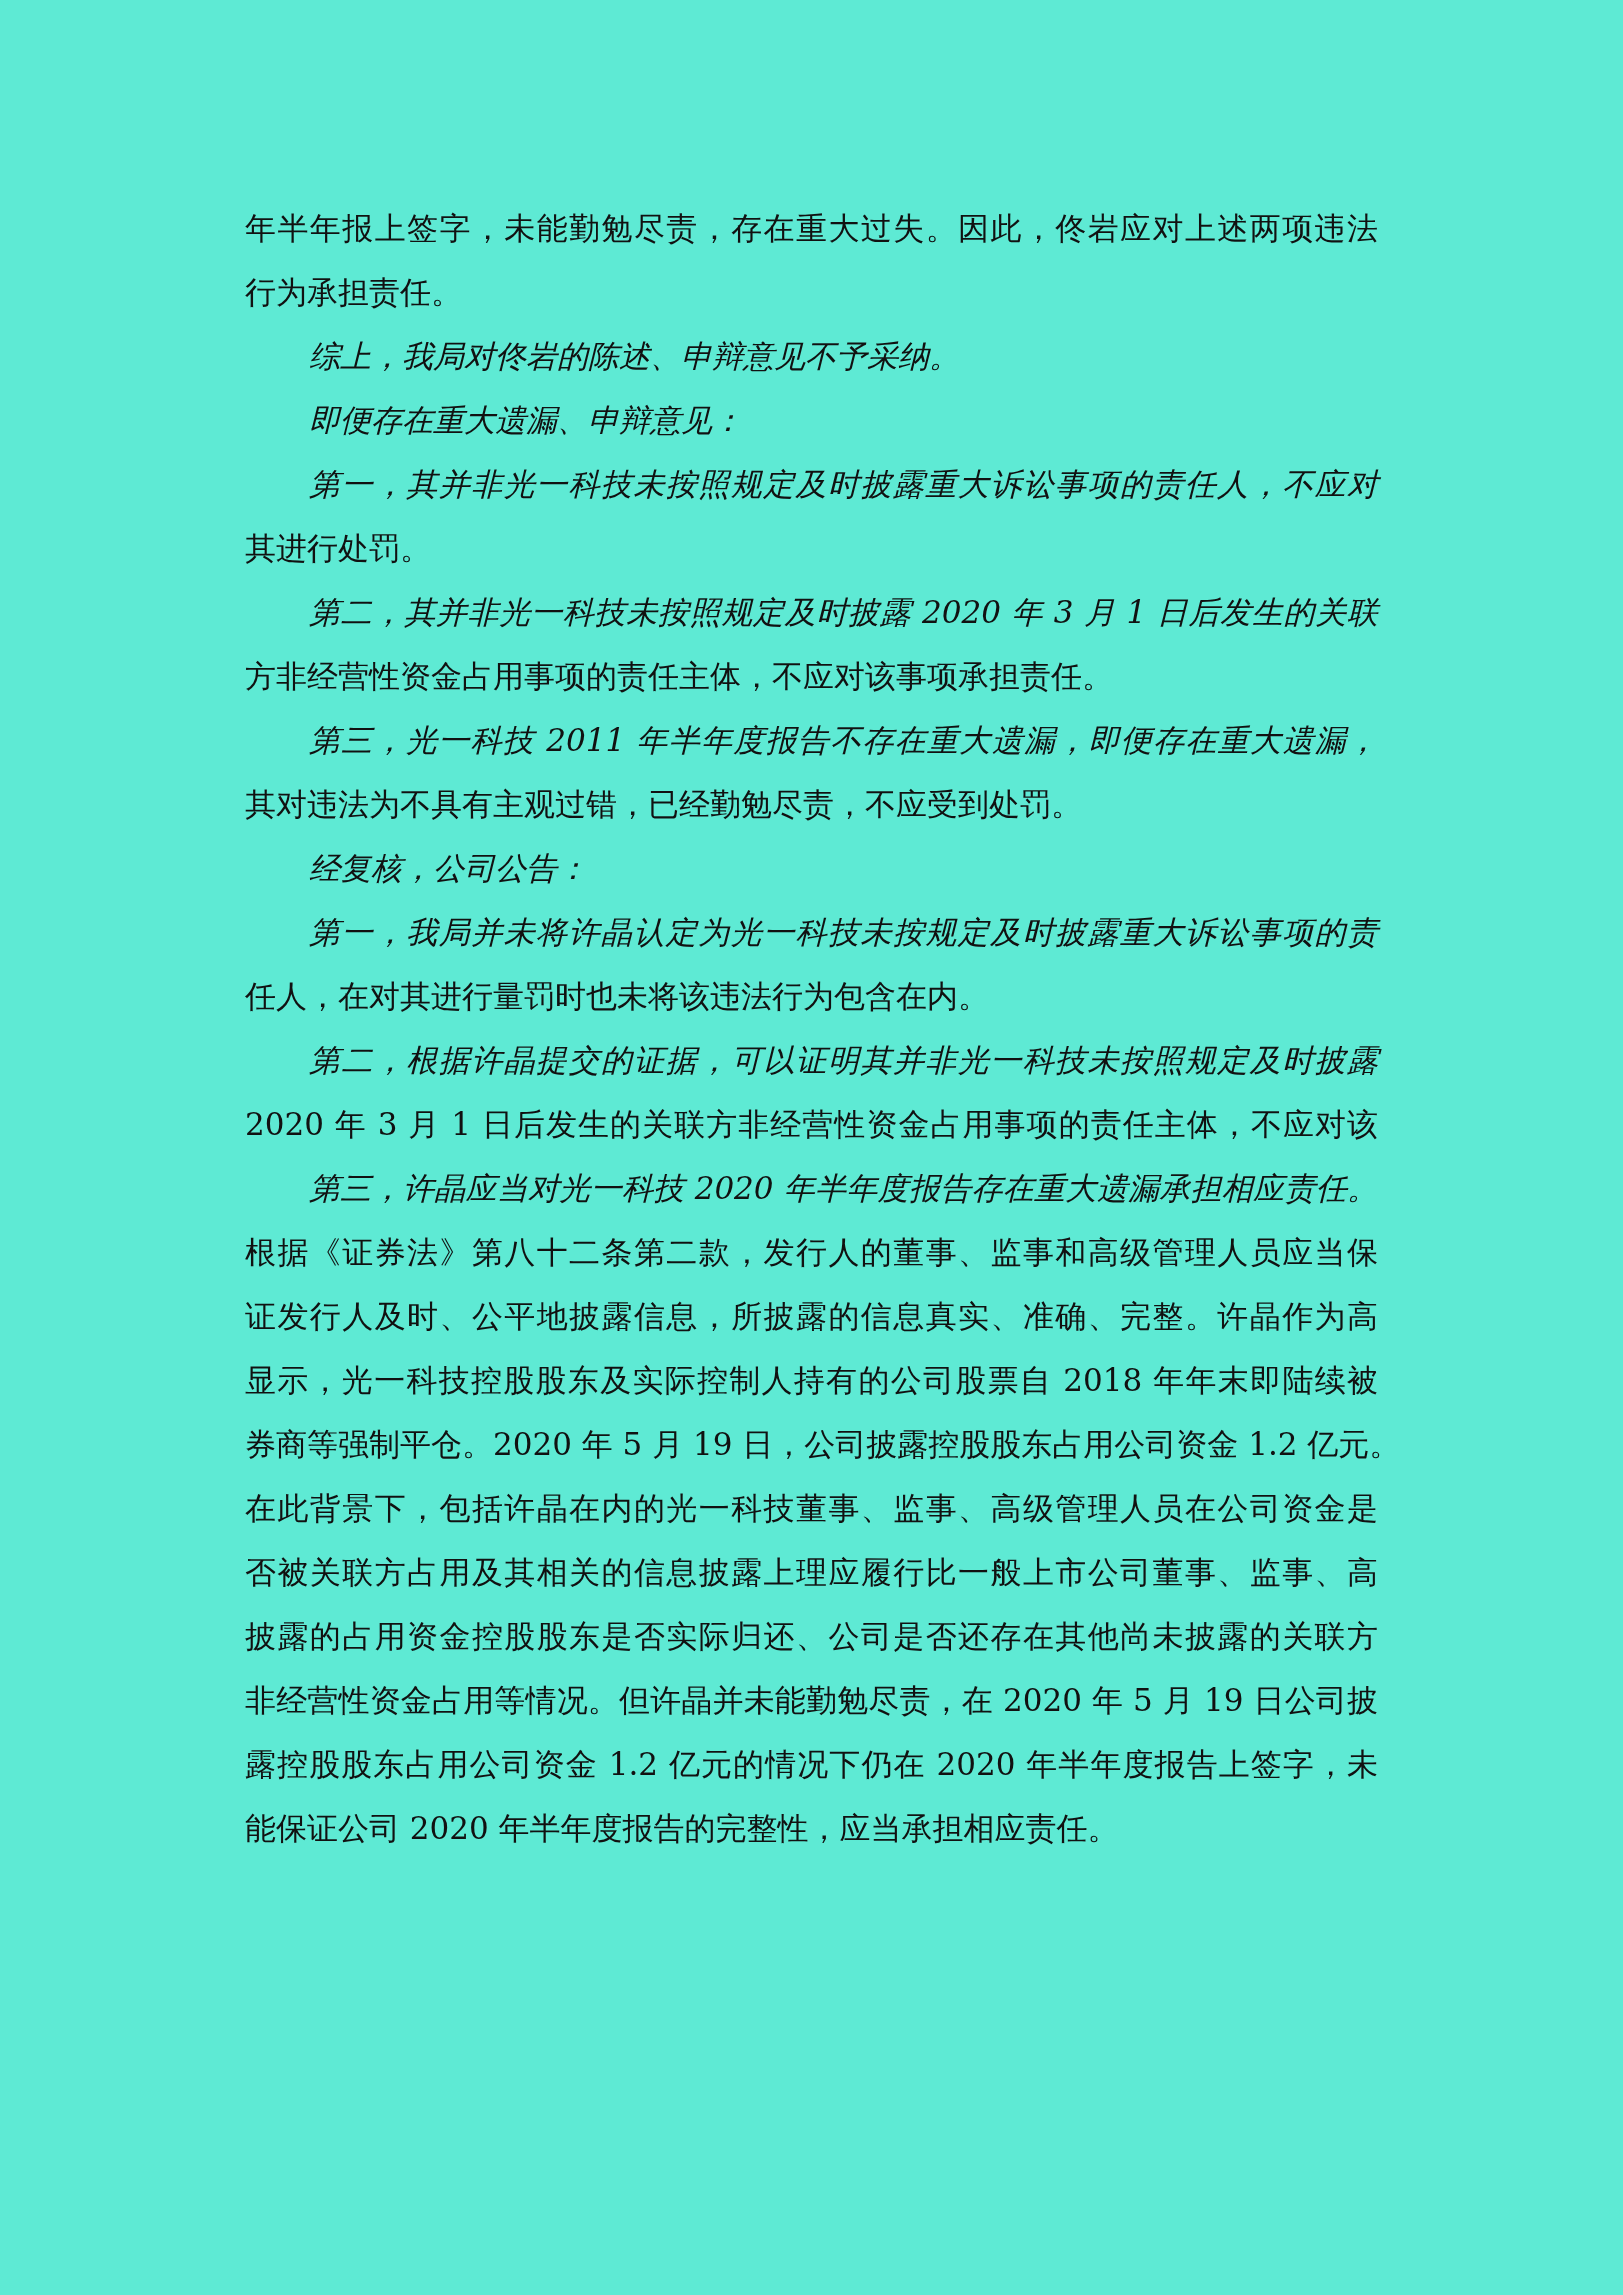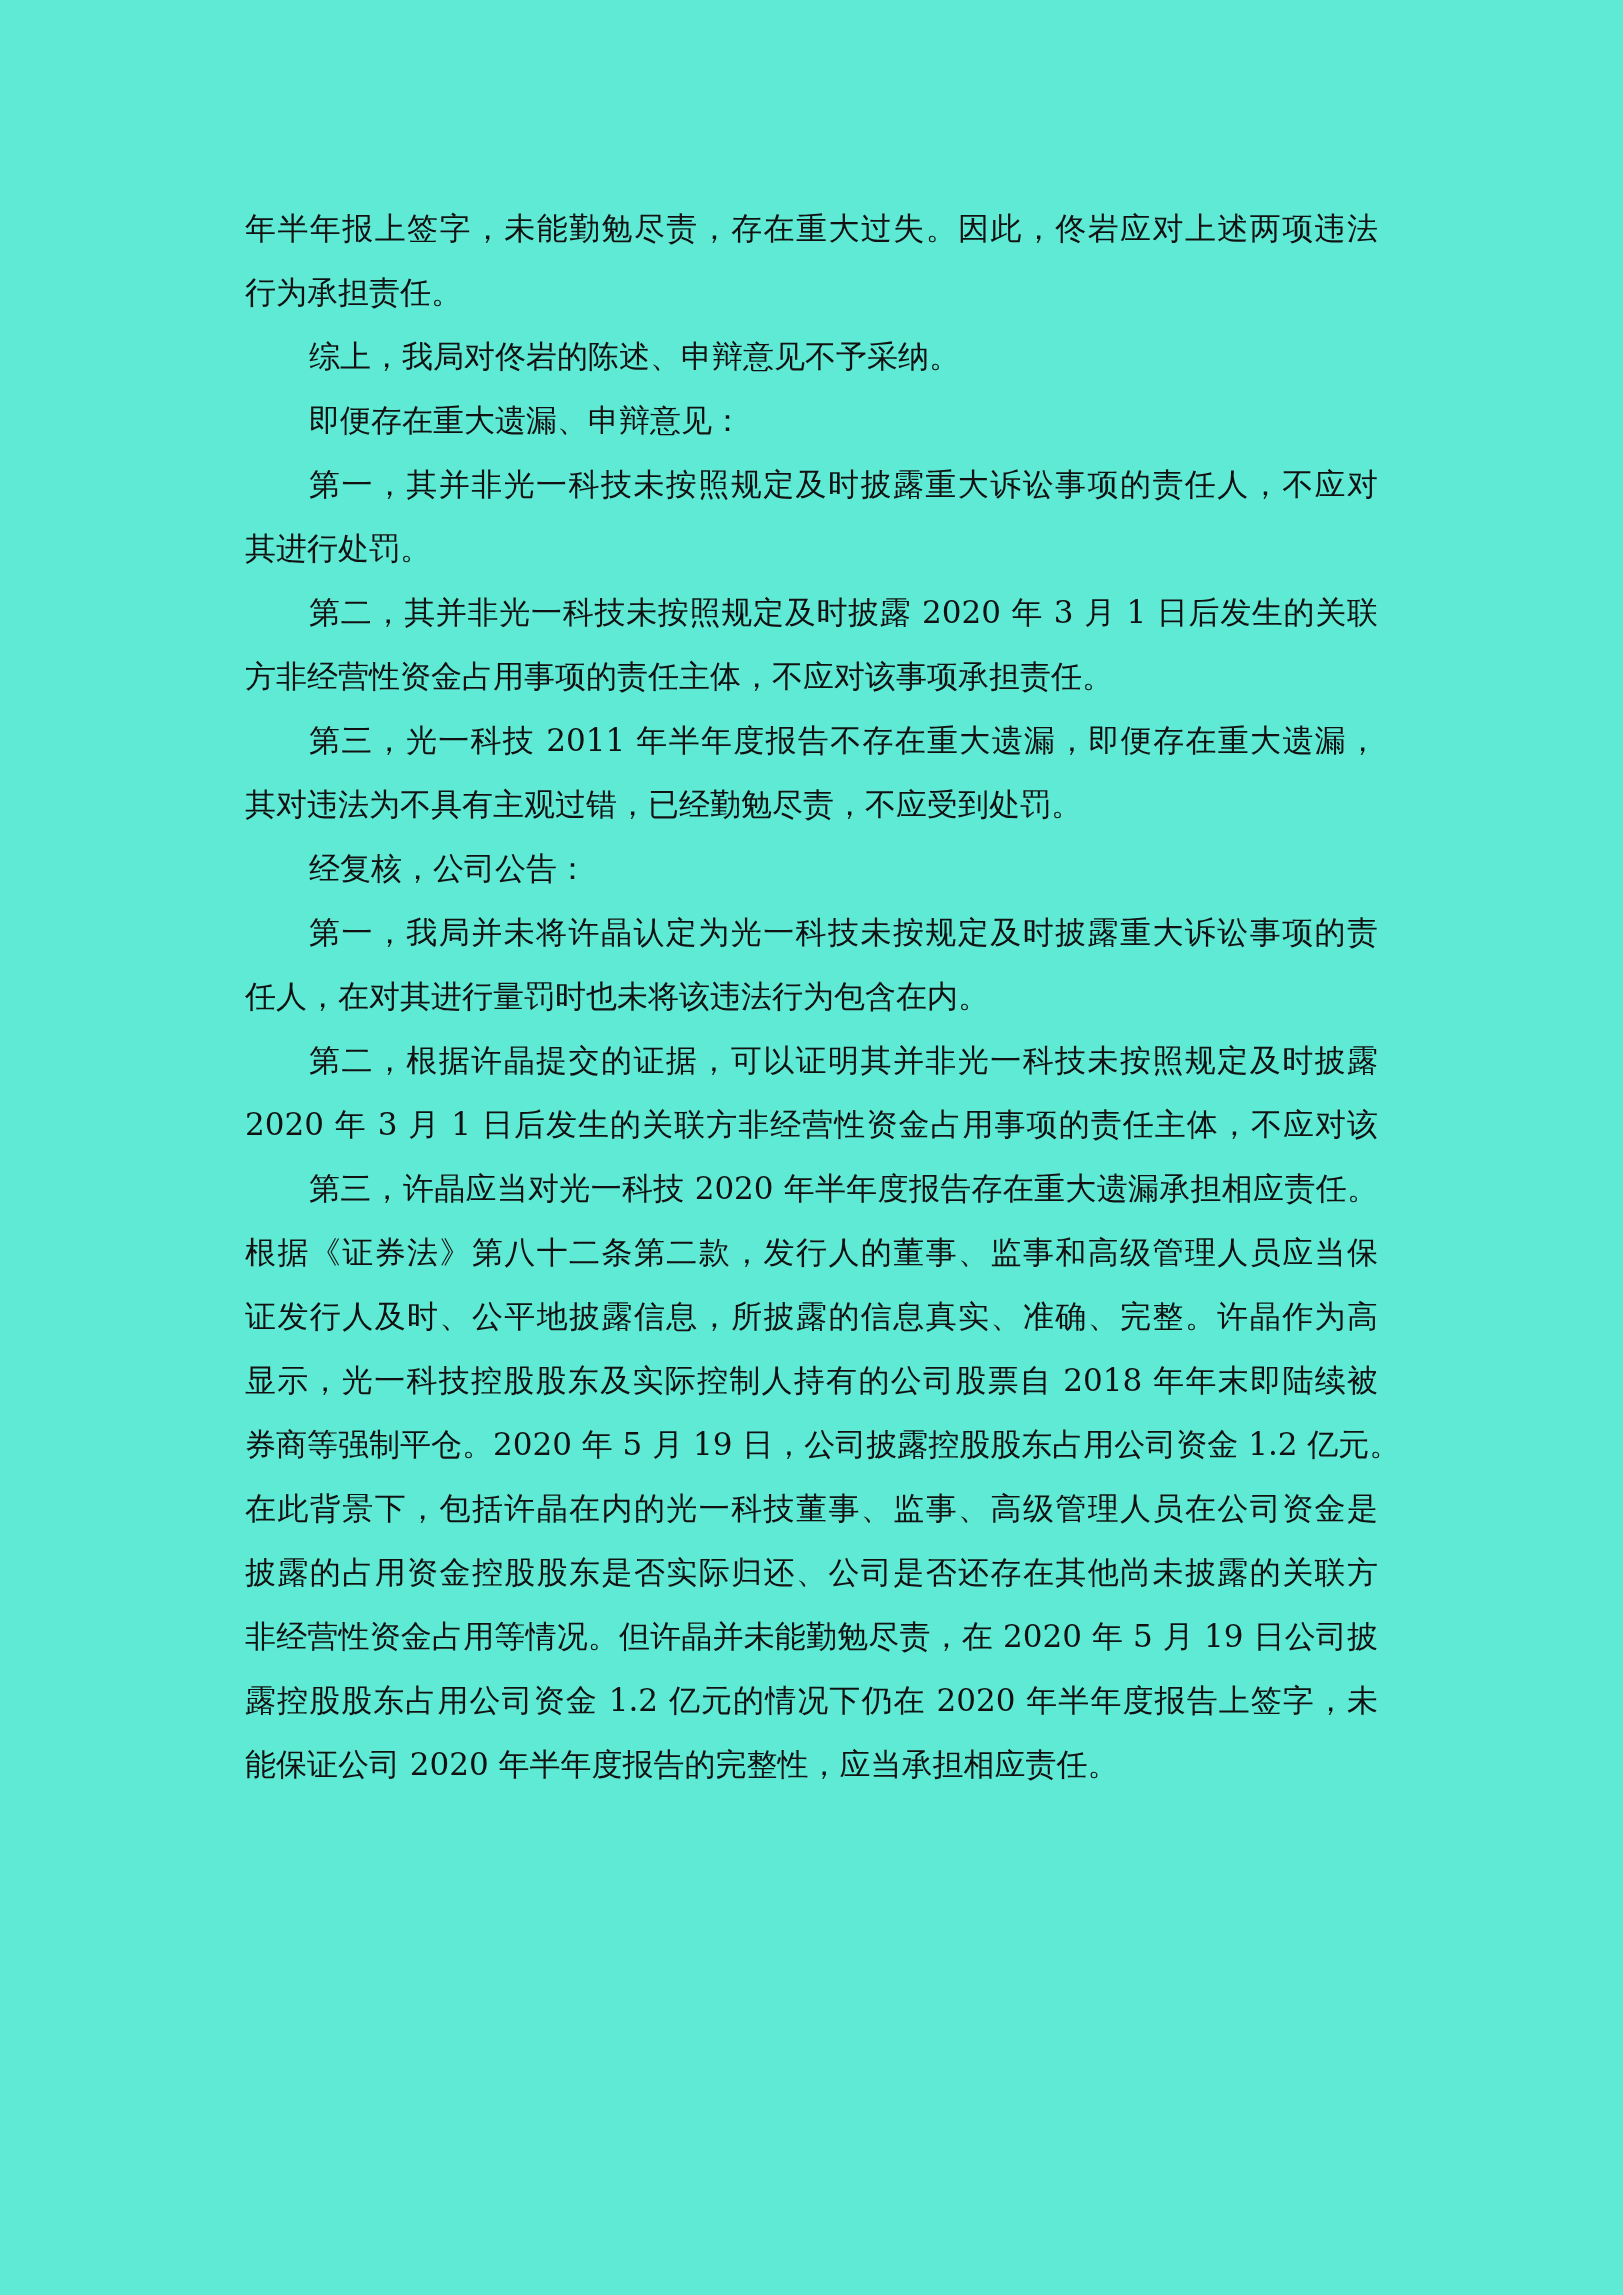--- a/index.html
+++ b/index.html
@@ -34,20 +34,21 @@
       line-height: 64px;
       font-size: 31px;
       white-space: nowrap;
       overflow: visible;
       text-align: justify;
       text-align-last: justify;
       letter-spacing: 0px;
     }
     .line.indent {
       padding-left: 64px;
+      font-style: italic;
     }
     .line.last {
       text-align-last: left;
     }
   </style>
 </head>
 <body>
 
 <div class="page">
   <div class="content">
@@ -65,19 +66,20 @@
     <div class="line indent">第一，我局并未将许晶认定为光一科技未按规定及时披露重大诉讼事项的责</div>
     <div class="line last">任人，在对其进行量罚时也未将该违法行为包含在内。</div>
     <div class="line indent">第二，根据许晶提交的证据，可以证明其并非光一科技未按照规定及时披露</div>
     <div class="line">2020 年 3 月 1 日后发生的关联方非经营性资金占用事项的责任主体，不应对该</div>
     <div class="line indent">第三，许晶应当对光一科技 2020 年半年度报告存在重大遗漏承担相应责任。</div>
     <div class="line">根据《证券法》第八十二条第二款，发行人的董事、监事和高级管理人员应当保</div>
     <div class="line">证发行人及时、公平地披露信息，所披露的信息真实、准确、完整。许晶作为高</div>
     <div class="line">显示，光一科技控股股东及实际控制人持有的公司股票自 2018 年年末即陆续被</div>
     <div class="line">券商等强制平仓。2020 年 5 月 19 日，公司披露控股股东占用公司资金 1.2 亿元。</div>
     <div class="line">在此背景下，包括许晶在内的光一科技董事、监事、高级管理人员在公司资金是</div>
+    <div class="line">否被关联方占用及其相关的信息披露上理应履行比一般上市公司董事、监事、高</div>
     <div class="line">披露的占用资金控股股东是否实际归还、公司是否还存在其他尚未披露的关联方</div>
     <div class="line">非经营性资金占用等情况。但许晶并未能勤勉尽责，在 2020 年 5 月 19 日公司披</div>
     <div class="line">露控股股东占用公司资金 1.2 亿元的情况下仍在 2020 年半年度报告上签字，未</div>
     <div class="line last">能保证公司 2020 年半年度报告的完整性，应当承担相应责任。</div>
   </div>
 </div>
 
 
 </body></html>

